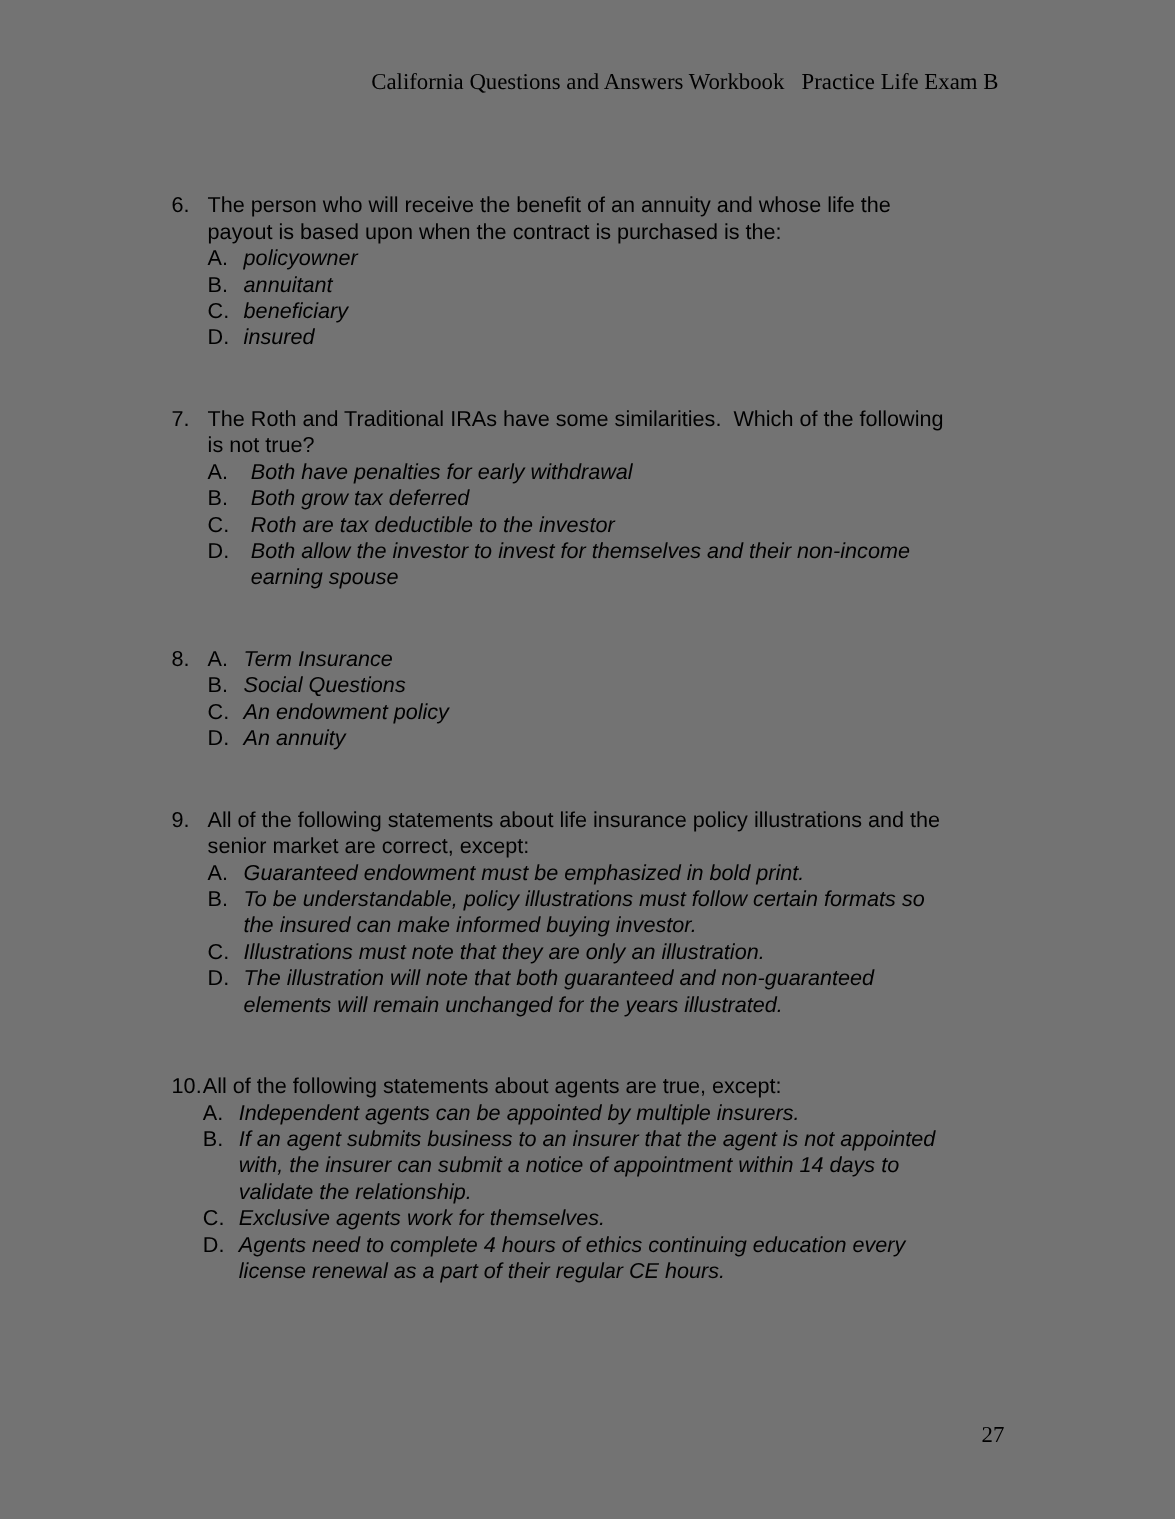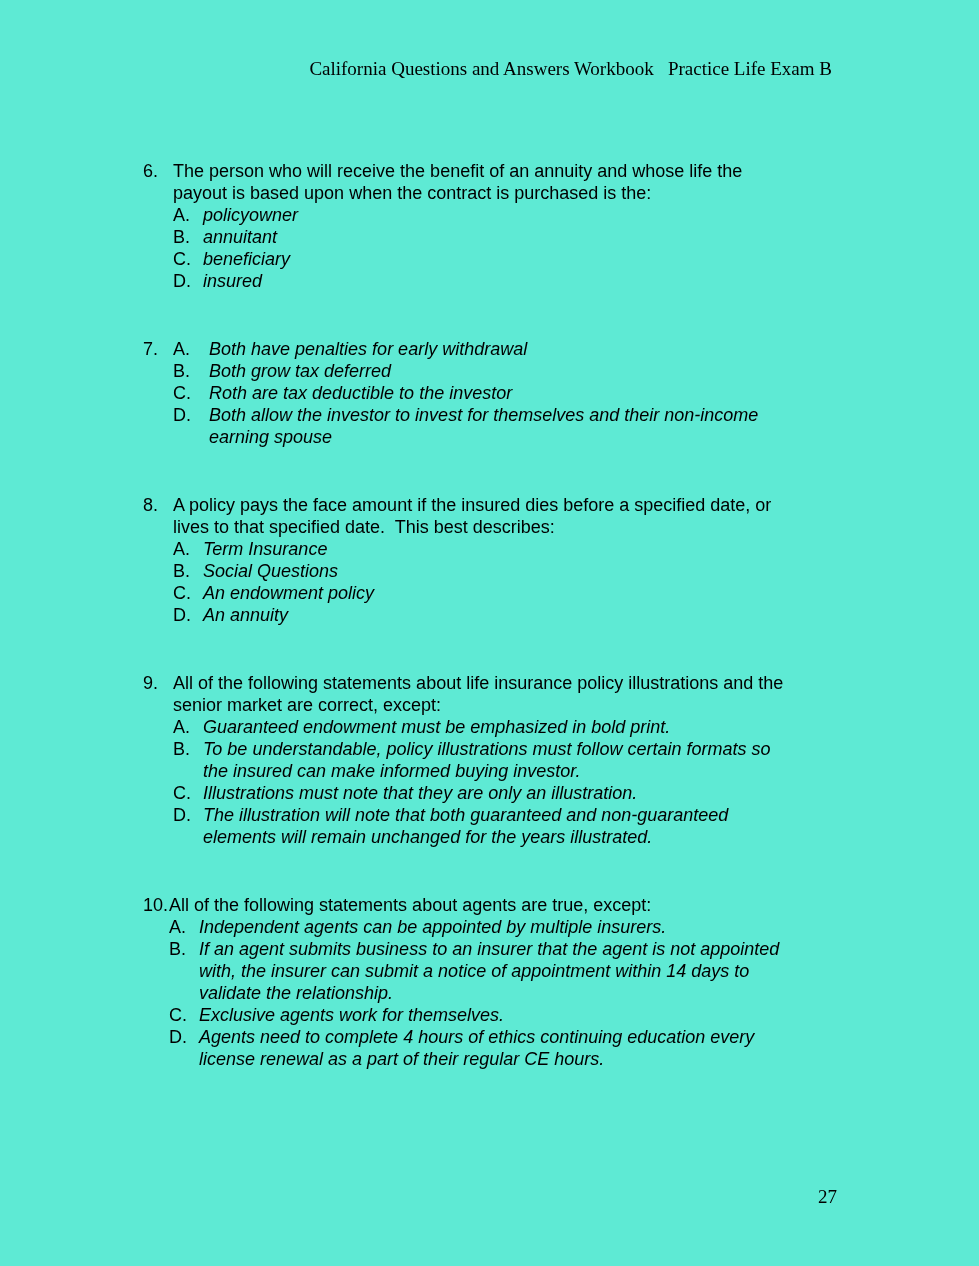--- a/index.html
+++ b/index.html
@@ -4,21 +4,21 @@
 <style>
   html, body {
     margin: 0;
     padding: 0;
     background: #ffffff;
   }
   .page {
     position: relative;
     width: 979px;
     height: 1266px;
-    background: #5eead4;
+    background: #737373;
     color: #000000;
     overflow: hidden;
   }
   .header {
     position: absolute;
     top: 58px;
     right: 147px;
     font-family: "Liberation Serif", serif;
     font-size: 19px;
     line-height: 22px;
@@ -99,20 +99,22 @@
           </div>
           <div class="opt">
             <span class="opt-letter">D.</span>
             <span class="opt-text">insured</span>
           </div>
         </div>
       </div>
       <div class="question">
         <span class="q-num">7.</span>
         <div class="q-body">
+          <div class="q-text">The Roth and Traditional IRAs have some similarities.  Which of the following
+is not true?</div>
           <div class="opt">
             <span class="opt-letter" style="width: 36px;">A.</span>
             <span class="opt-text">Both have penalties for early withdrawal</span>
           </div>
           <div class="opt">
             <span class="opt-letter" style="width: 36px;">B.</span>
             <span class="opt-text">Both grow tax deferred</span>
           </div>
           <div class="opt">
             <span class="opt-letter" style="width: 36px;">C.</span>
@@ -121,22 +123,20 @@
           <div class="opt">
             <span class="opt-letter" style="width: 36px;">D.</span>
             <span class="opt-text">Both allow the investor to invest for themselves and their non-income
 earning spouse</span>
           </div>
         </div>
       </div>
       <div class="question">
         <span class="q-num">8.</span>
         <div class="q-body">
-          <div class="q-text">A policy pays the face amount if the insured dies before a specified date, or
-lives to that specified date.  This best describes:</div>
           <div class="opt">
             <span class="opt-letter">A.</span>
             <span class="opt-text">Term Insurance</span>
           </div>
           <div class="opt">
             <span class="opt-letter">B.</span>
             <span class="opt-text">Social Questions</span>
           </div>
           <div class="opt">
             <span class="opt-letter">C.</span>

